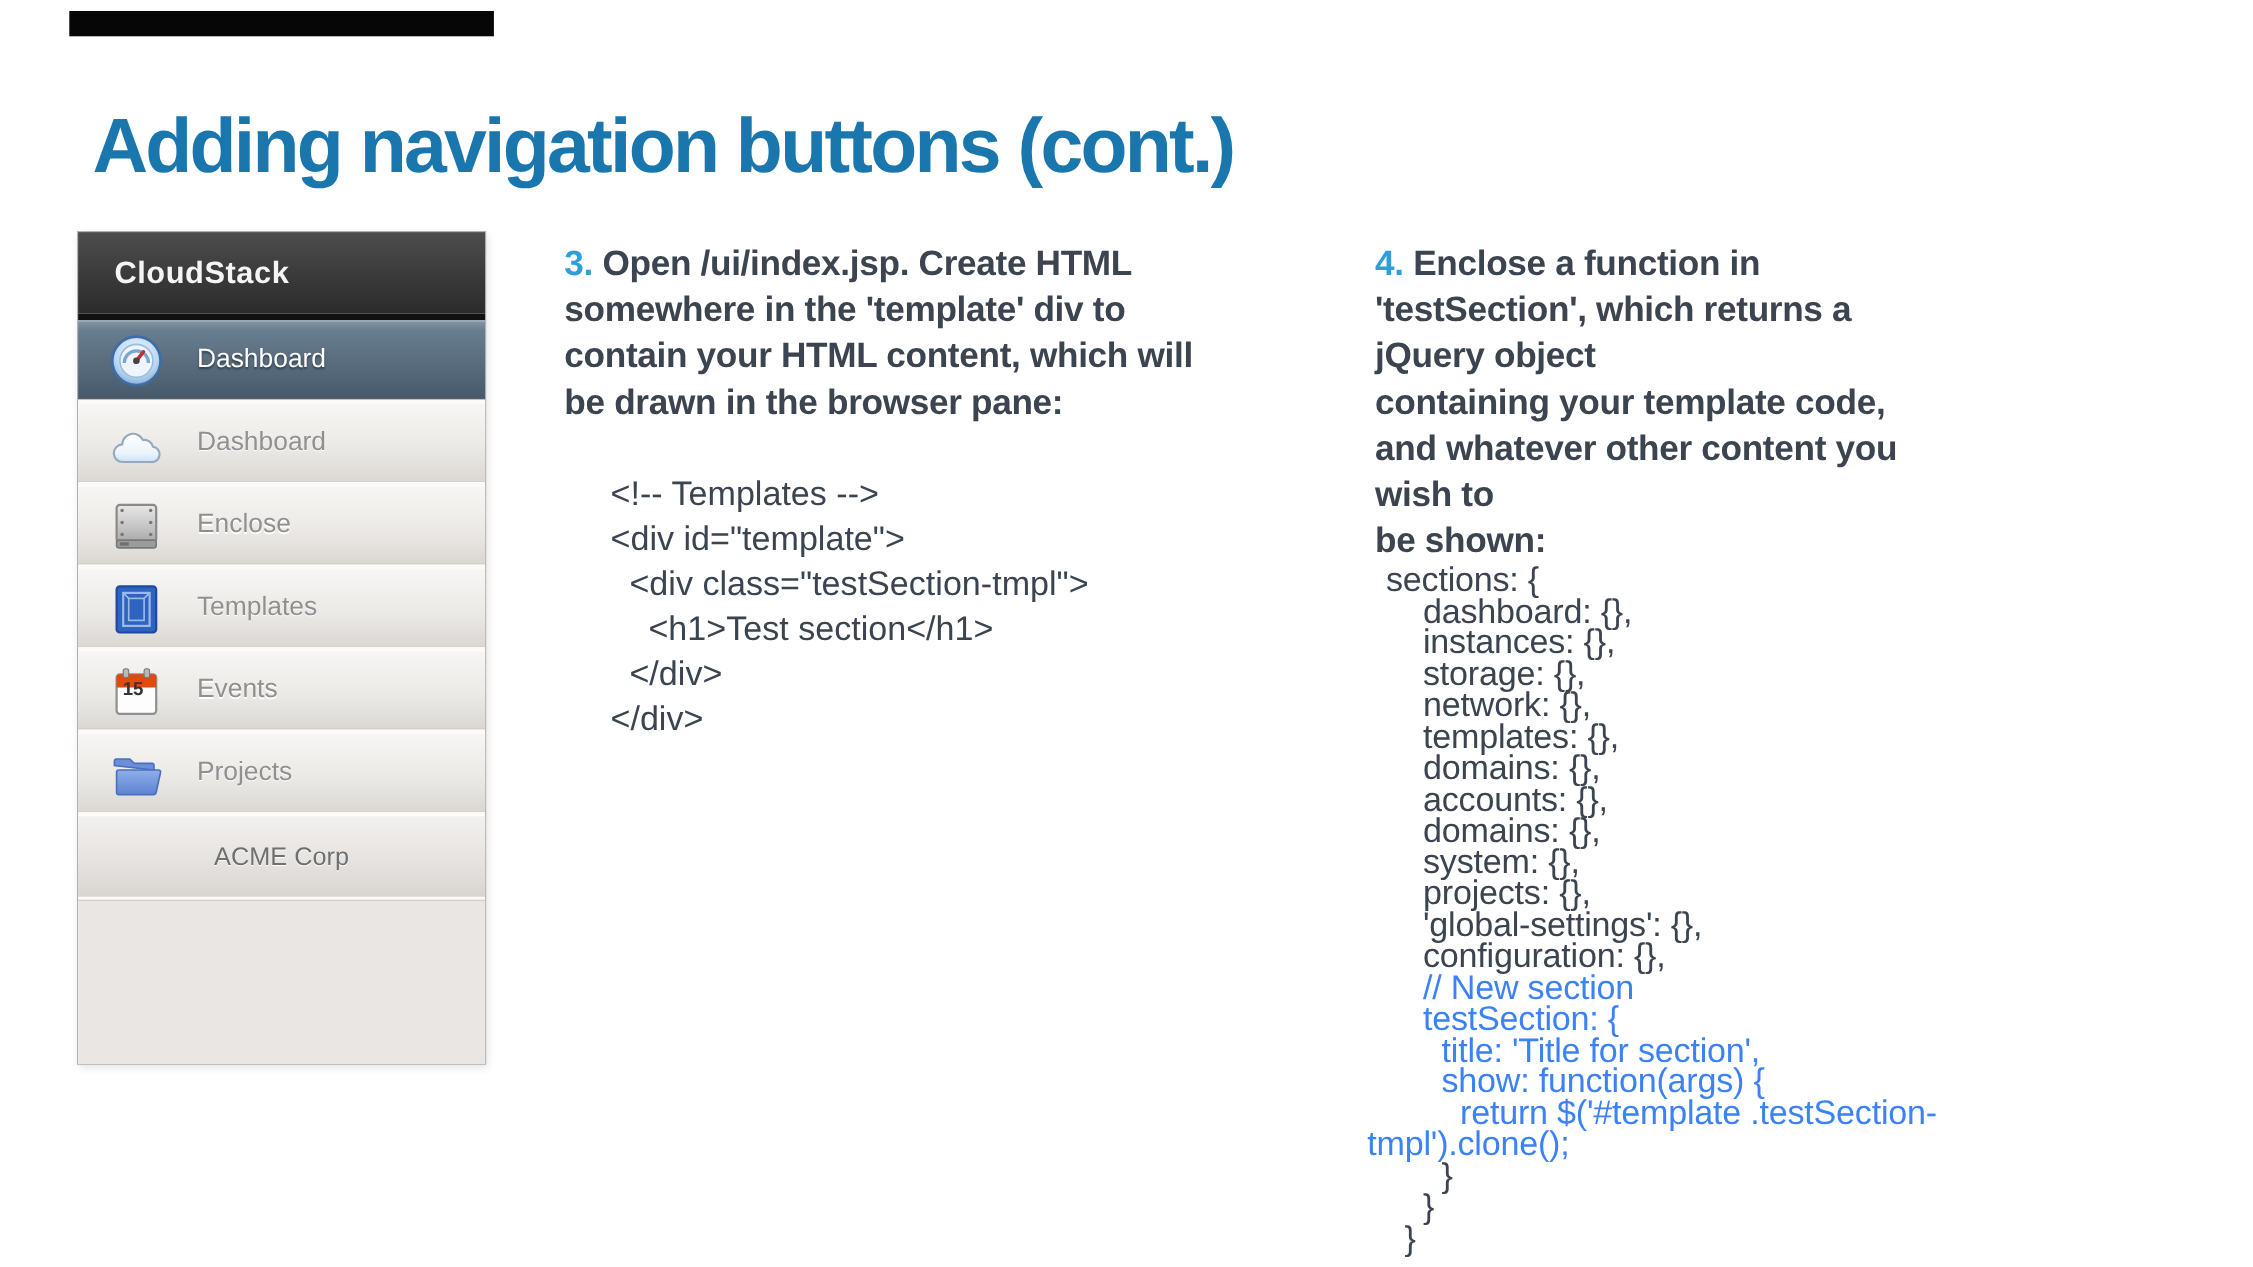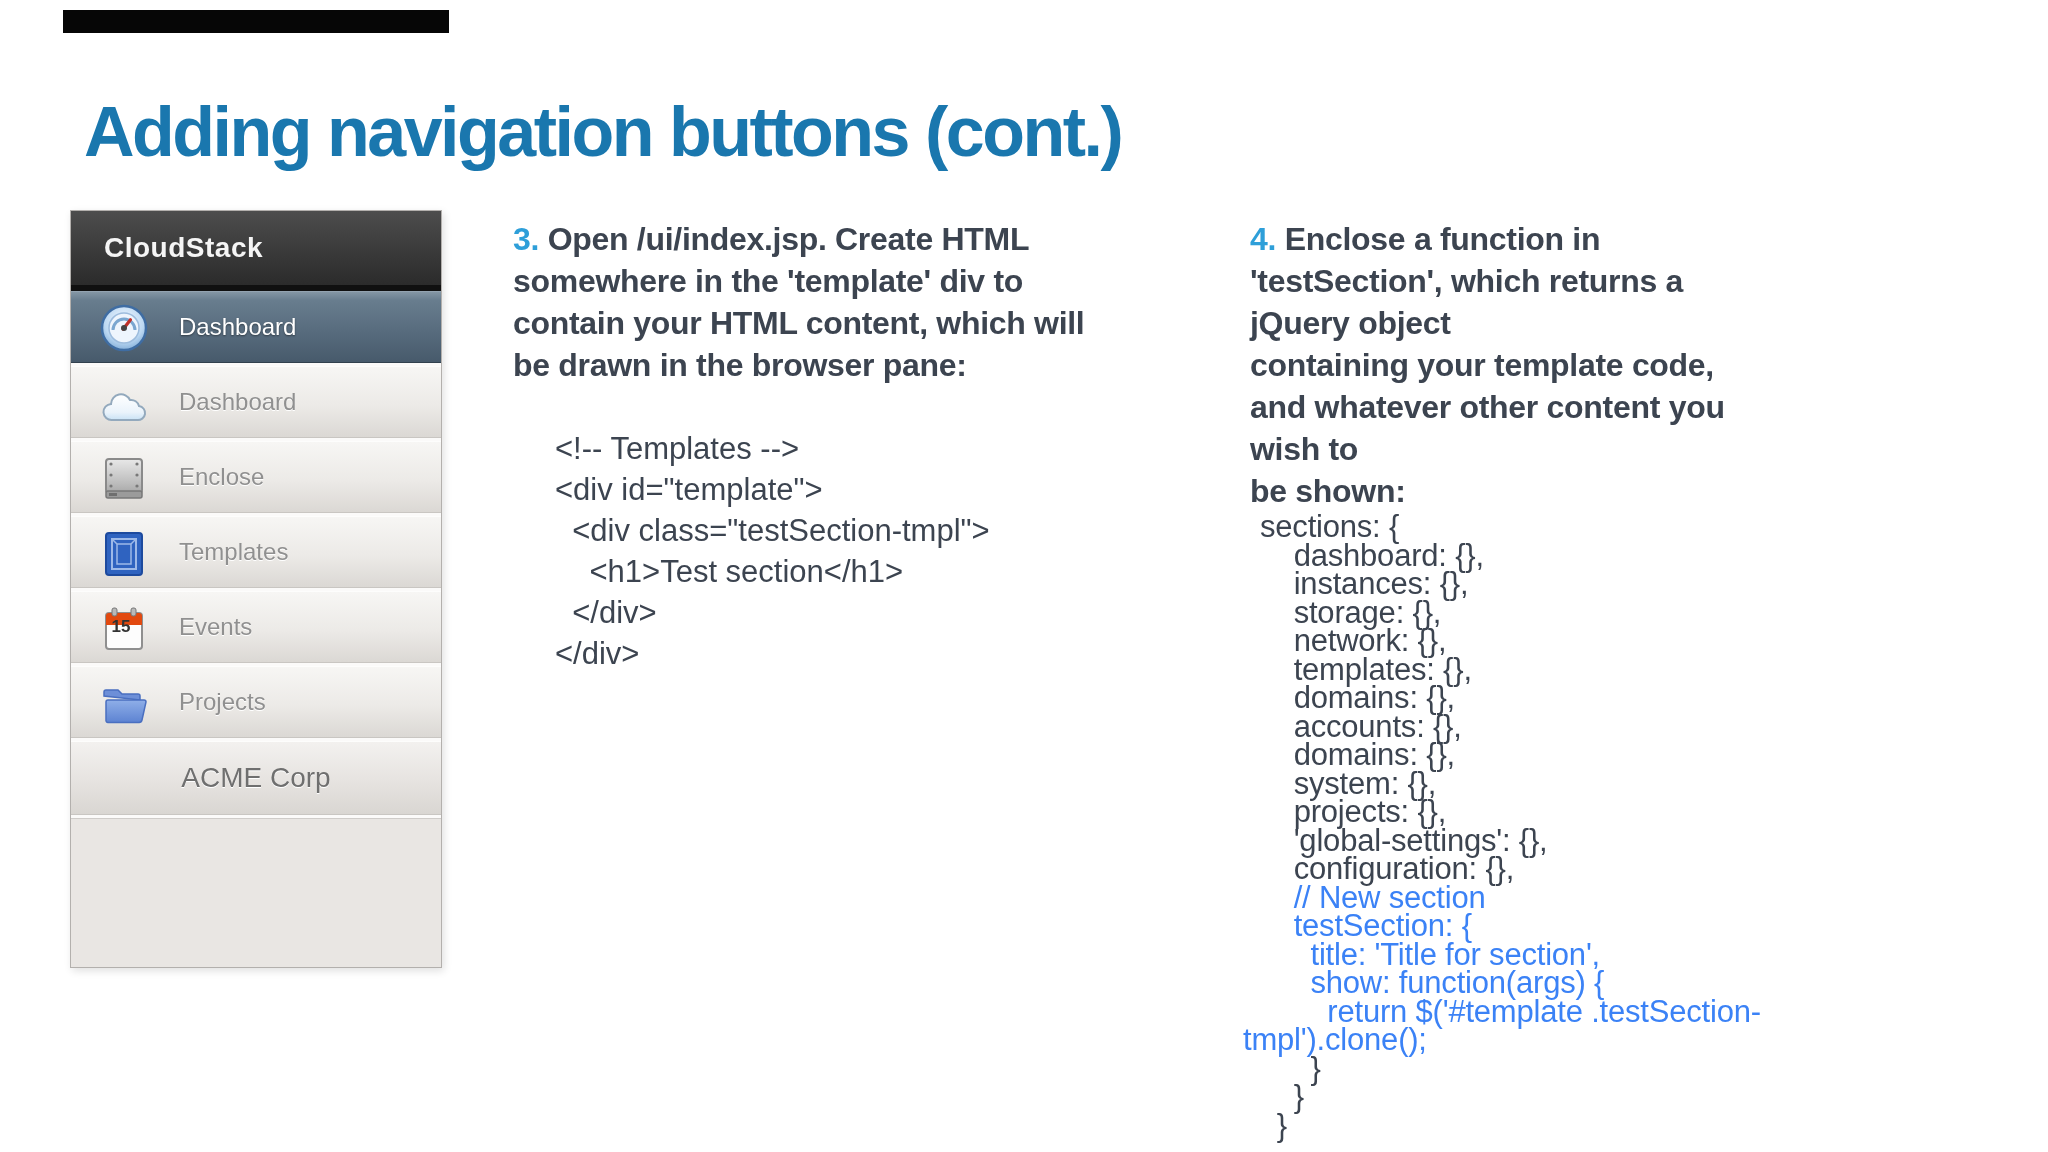--- a/index.html
+++ b/index.html
@@ -27,21 +27,21 @@
   .nav-row.selected{background:linear-gradient(180deg,#8496a4 0%,#687d8e 12%,#566a7c 60%,#475a6b 100%);
                     border-top:1px solid #93a3b0;border-bottom:1px solid #32414e;}
   .nav-icon{width:50px;height:52px;display:flex;align-items:flex-end;justify-content:center;position:relative;}
   .nav-label{margin-left:30px;font-size:24px;color:#909090;text-shadow:0 1px 0 #ffffff;}
   .nav-row.selected .nav-label{color:#ffffff;text-shadow:0 1px 2px rgba(0,0,0,.45);}
   .cal-badge{position:absolute;left:0;top:16px;width:44px;text-align:center;
              font-size:17px;font-weight:bold;color:#333;}
   .account-row{height:72px;flex:0 0 72px;margin-bottom:3px;display:flex;align-items:center;justify-content:center;
                background:linear-gradient(180deg,#f3f1ef 0%,#e6e3e0 55%,#d9d6d2 100%);
                border-top:1px solid #fdfdfc;border-bottom:1px solid #c9c6c2;cursor:pointer;}
-  .account-label{font-size:28px;color:#6f6f6f;text-shadow:0 1px 0 #fff;}
+  .account-label{font-size:23px;color:#6f6f6f;text-shadow:0 1px 0 #fff;}
   .sb-footer{flex:1 1 auto;background:#e9e6e3;border-top:1px solid #cfccc9;}
 
   
   .step-head{position:absolute;font-size:32px;line-height:42px;font-weight:bold;
              color:#3c4450;letter-spacing:-.3px;}
   .step-head .num{color:#2e9fd9;}
   .step-head .head-text{white-space:pre-line;}
   #step3-head{left:513px;top:218px;width:680px;}
   #step4-head{left:1250px;top:218px;width:560px;}
 

